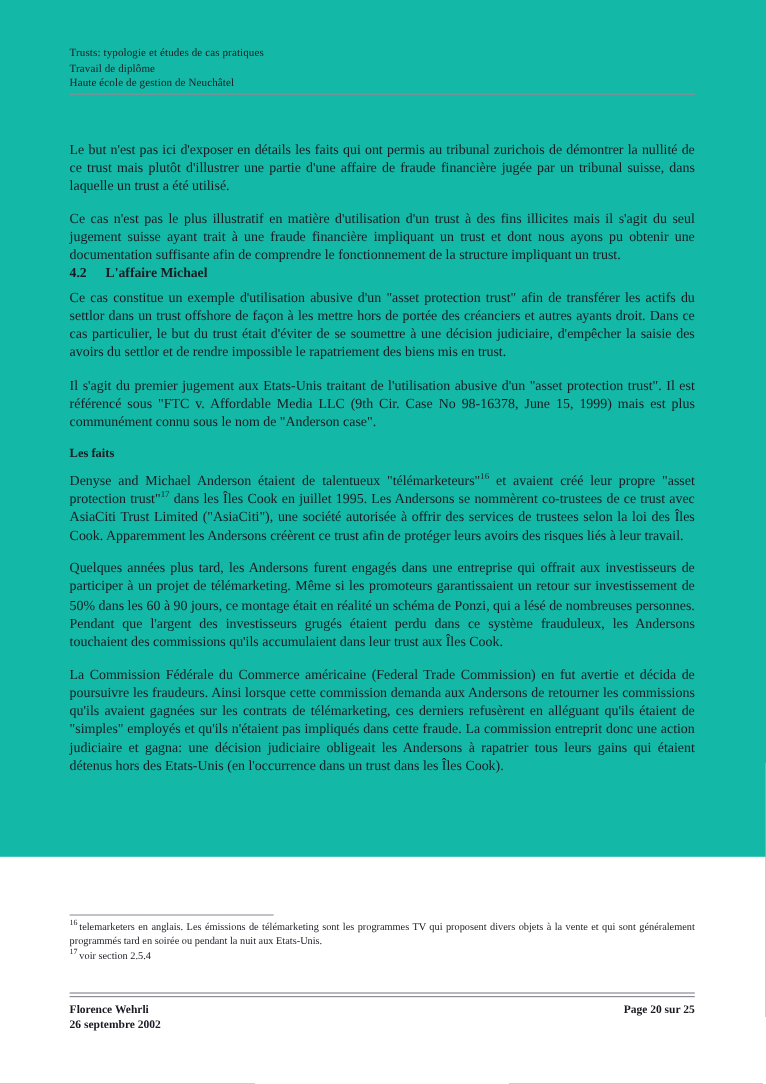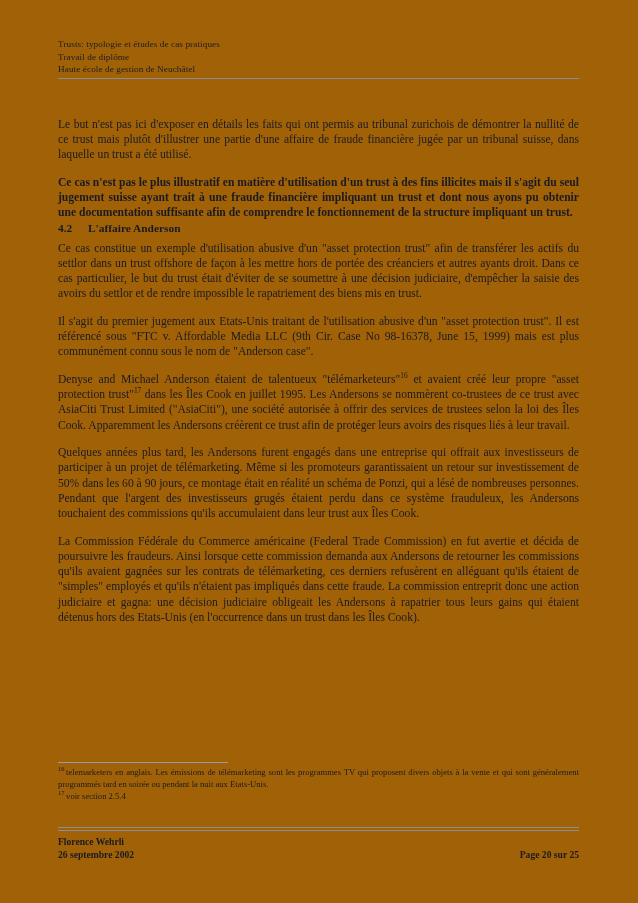--- a/index.html
+++ b/index.html
@@ -10,22 +10,22 @@
     width: 638px;
     height: 903px;
     background: #ffffff;
     font-family: "Liberation Serif", "DejaVu Serif", serif;
     color: #1a1a22;
     overflow: hidden;
   }
   .page {
     position: relative;
     width: 638px;
-    height: 903px;
-    background: #a16207;
+    height: 714px;
+    background: #14b8a6;
     box-sizing: border-box;
     padding: 38px 56px 30px 58px;
   }
   
   .doc-header {
     font-size: 9.2px;
     line-height: 12.6px;
     color: #1c1c24;
     letter-spacing: 0.01em;
   }
@@ -45,21 +45,20 @@
   p.para {
     margin: 0 0 12.5px 0;
     font-size: 11.6px;
     line-height: 15.2px;
     text-align: justify;
     text-justify: inter-word;
     hyphens: none;
   }
   p.para.tight {
     margin-bottom: 0;
-    font-weight: bold;
   }
   h2.section-heading {
     font-size: 11.4px;
     font-weight: bold;
     margin: 0 0 5px 0;
     line-height: 15px;
   }
   h2.section-heading .num {
     display: inline-block;
     min-width: 30px;
@@ -118,48 +117,49 @@
   }
   .footer-row {
     display: flex;
     justify-content: space-between;
     align-items: flex-start;
     font-size: 9.6px;
     line-height: 13px;
     margin-top: 4px;
   }
   .footer-left div { white-space: nowrap; }
-  .footer-right { white-space: nowrap; margin-top: 13px; }
+  .footer-right { white-space: nowrap; }
 </style>
 </head>
 <body>
 
 <div class="page">
 
   <div class="doc-header">
     <div class="hline">Trusts: typologie et études de cas pratiques</div>
     <div class="hline">Travail de diplôme</div>
     <div class="hline">Haute école de gestion de Neuchâtel</div>
     <div class="header-rule"></div>
   </div>
 
   <div class="body-area">
 
     <p class="para">Le but n'est pas ici d'exposer en détails les faits qui ont permis au tribunal zurichois de démontrer la nullité de ce trust mais plutôt d'illustrer une partie d'une affaire de fraude financière jugée par un tribunal suisse, dans laquelle un trust a été utilisé.</p>
 
     <p class="para tight">Ce cas n'est pas le plus illustratif en matière d'utilisation d'un trust à des fins illicites mais il s'agit du seul jugement suisse ayant trait à une fraude financière impliquant un trust et dont nous ayons pu obtenir une documentation suffisante afin de comprendre le fonctionnement de la structure impliquant un trust.</p>
 
     <h2 class="section-heading">
-      <span class="num">4.2</span><span>L'affaire Anderson</span>
+      <span class="num">4.2</span><span>L'affaire Michael</span>
     </h2>
 
     <p class="para">Ce cas constitue un exemple d'utilisation abusive d'un "asset protection trust" afin de transférer les actifs du settlor dans un trust offshore de façon à les mettre hors de portée des créanciers et autres ayants droit. Dans ce cas particulier, le but du trust était d'éviter de se soumettre à une décision judiciaire, d'empêcher la saisie des avoirs du settlor et de rendre impossible le rapatriement des biens mis en trust.</p>
 
     <p class="para">Il s'agit du premier jugement aux Etats-Unis traitant de l'utilisation abusive d'un "asset protection trust". Il est référencé sous "FTC v. Affordable Media LLC (9th Cir. Case No 98-16378, June 15, 1999) mais est plus communément connu sous le nom de "Anderson case".</p>
 
+    <h3 class="sub-heading">Les faits</h3>
 
     <p class="para"><span>Denyse and Michael Anderson étaient de talentueux "télémarketeurs"</span><sup class="fn">16</sup><span> et avaient créé leur propre "asset protection trust"</span><sup class="fn">17</sup><span> dans les Îles Cook en juillet 1995. Les Andersons se nommèrent co-trustees de ce trust avec AsiaCiti Trust Limited ("AsiaCiti"), une société autorisée à offrir des services de trustees selon la loi des Îles Cook. Apparemment les Andersons créèrent ce trust afin de protéger leurs avoirs des risques liés à leur travail.</span></p>
 
     <p class="para">Quelques années plus tard, les Andersons furent engagés dans une entreprise qui offrait aux investisseurs de participer à un projet de télémarketing. Même si les promoteurs garantissaient un retour sur investissement de 50% dans les 60 à 90 jours, ce montage était en réalité un schéma de Ponzi, qui a lésé de nombreuses personnes. Pendant que l'argent des investisseurs grugés étaient perdu dans ce système frauduleux, les Andersons touchaient des commissions qu'ils accumulaient dans leur trust aux Îles Cook.</p>
 
     <p class="para">La Commission Fédérale du Commerce américaine (Federal Trade Commission) en fut avertie et décida de poursuivre les fraudeurs. Ainsi lorsque cette commission demanda aux Andersons de retourner les commissions qu'ils avaient gagnées sur les contrats de télémarketing, ces derniers refusèrent en alléguant qu'ils étaient de "simples" employés et qu'ils n'étaient pas impliqués dans cette fraude. La commission entreprit donc une action judiciaire et gagna: une décision judiciaire obligeait les Andersons à rapatrier tous leurs gains qui étaient détenus hors des Etats-Unis (en l'occurrence dans un trust dans les Îles Cook).</p>
 
   </div>
 
   <div class="footnotes">

